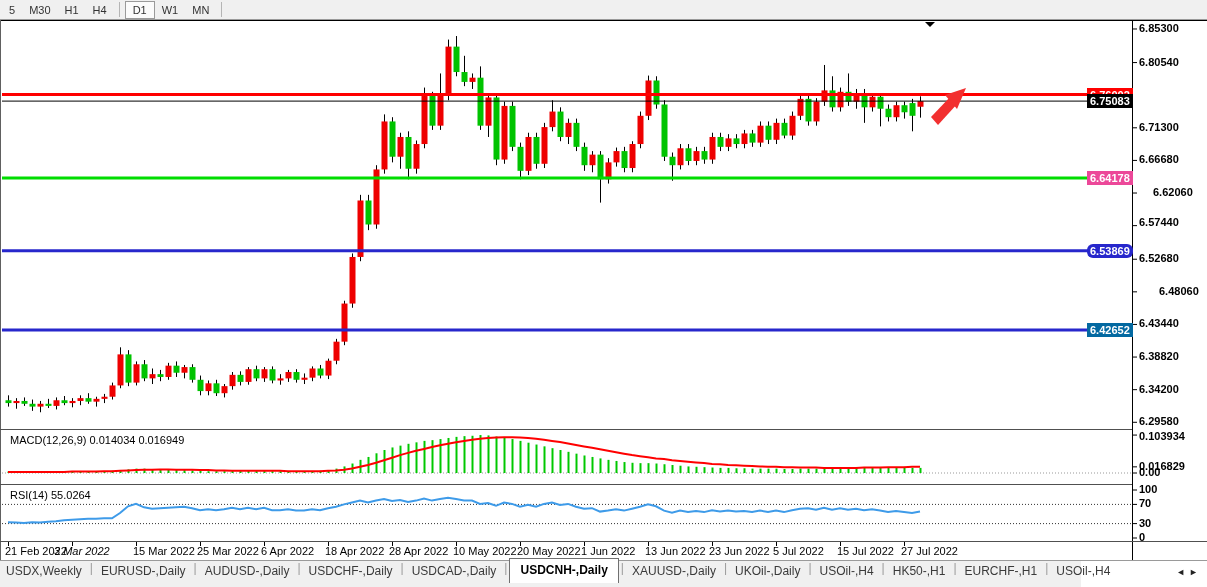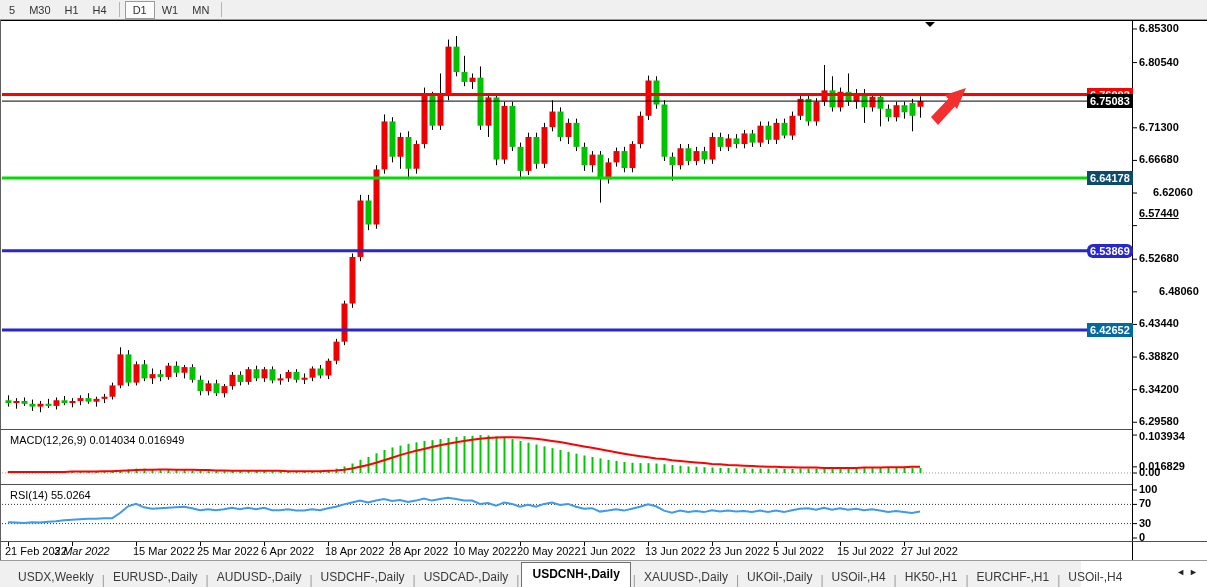--- a/index.html
+++ b/index.html
@@ -15,21 +15,21 @@
   #chart-title{position:absolute;left:9px;top:24px;font-size:12px;font-weight:bold;color:#000;}
   #chart-title .tri{font-size:8px;vertical-align:2px;margin-right:4px;}
   .panel-label{position:absolute;left:10px;font-size:11px;color:#000;}
   .ylab{position:absolute;left:1139px;font-size:11px;font-weight:bold;color:#000;white-space:nowrap;}
   .ylab2{position:absolute;left:1139px;font-size:11px;font-weight:bold;color:#000;white-space:nowrap;}
   .badge{position:absolute;left:1087px;font-size:11px;font-weight:bold;color:#fff;
          padding:0 3px;height:14px;line-height:14px;white-space:nowrap;}
   .xlab{position:absolute;top:545px;font-size:11px;color:#000;white-space:nowrap;}
   
   #tabbar{position:absolute;left:0;top:561px;width:1081px;height:26px;background:#f0f0f0;
-          display:flex;align-items:flex-end;padding-left:12px;box-sizing:border-box;}
+          display:flex;align-items:flex-start;box-sizing:border-box;}
   .tab{font-size:12px;color:#3a3a3a;padding:3px 6px;white-space:nowrap;cursor:default;}
   .tab.active{background:#fff;border:1px solid #707070;border-bottom:none;font-weight:bold;color:#000;
               padding:4px 10px 6px 10px;margin-top:-3px;}
   .tab-sep{color:#9a9a9a;font-size:12px;padding:0 2px;}
   #tab-arrows{position:absolute;right:5px;top:567px;font-size:9px;color:#222;letter-spacing:4px;}
   svg{position:absolute;left:0;top:0;}
 </style>
 </head>
 <body>
 
@@ -460,30 +460,30 @@
     <span>RSI(14)</span>
     <span>55.0264</span>
   </div>
 
   <div id="y-axis">
       <div class="ylab" style="top: 21.9762px;">6.85300</div>
       <div class="ylab" style="top: 55.5753px;">6.80540</div>
       <div class="ylab" style="top: 120.797px;">6.71300</div>
       <div class="ylab" style="top: 153.408px;">6.66680</div>
       <div class="ylab" style="top: 186.019px; margin-left: 14px;">6.62060</div>
-      <div class="ylab" style="top: 207px; text-decoration: underline;">6.57440</div>
+      <div class="ylab" style="top: 216px;">6.57440</div>
       <div class="ylab" style="top: 252.228px;">6.52680</div>
       <div class="ylab" style="top: 284.839px; margin-left: 20px;">6.48060</div>
       <div class="ylab" style="top: 317.45px;">6.43440</div>
       <div class="ylab" style="top: 350.061px;">6.38820</div>
       <div class="ylab" style="top: 382.672px;">6.34200</div>
       <div class="ylab" style="top: 415.283px;">6.29580</div>
       <div class="badge" style="top: 87.6073px; background: rgb(255, 0, 0);">6.76002</div>
       <div class="badge" style="top: 94.0942px; background: rgb(0, 0, 0);">6.75083</div>
-      <div class="badge" style="top: 171.068px; background: #0c4a6e;">6.64178</div>
+      <div class="badge" style="top: 171.068px; background: #ec4899;">6.64178</div>
       <div class="badge" style="top: 243.836px; background: rgb(39, 39, 204); border-radius: 6px;">6.53869</div>
       <div class="badge" style="top: 323.012px; background: #0369a1;">6.42652</div>
     </div>
   <div id="macd-axis">
       <div class="ylab2" style="top: 430px;">0.103934</div>
       <div class="ylab2" style="top: 466px;">0.00</div>
       <div class="ylab2" style="top: 459.857px;">0.016829</div>
     </div>
   <div id="rsi-axis">
       <div class="ylab2" style="top: 483px;">100</div>

